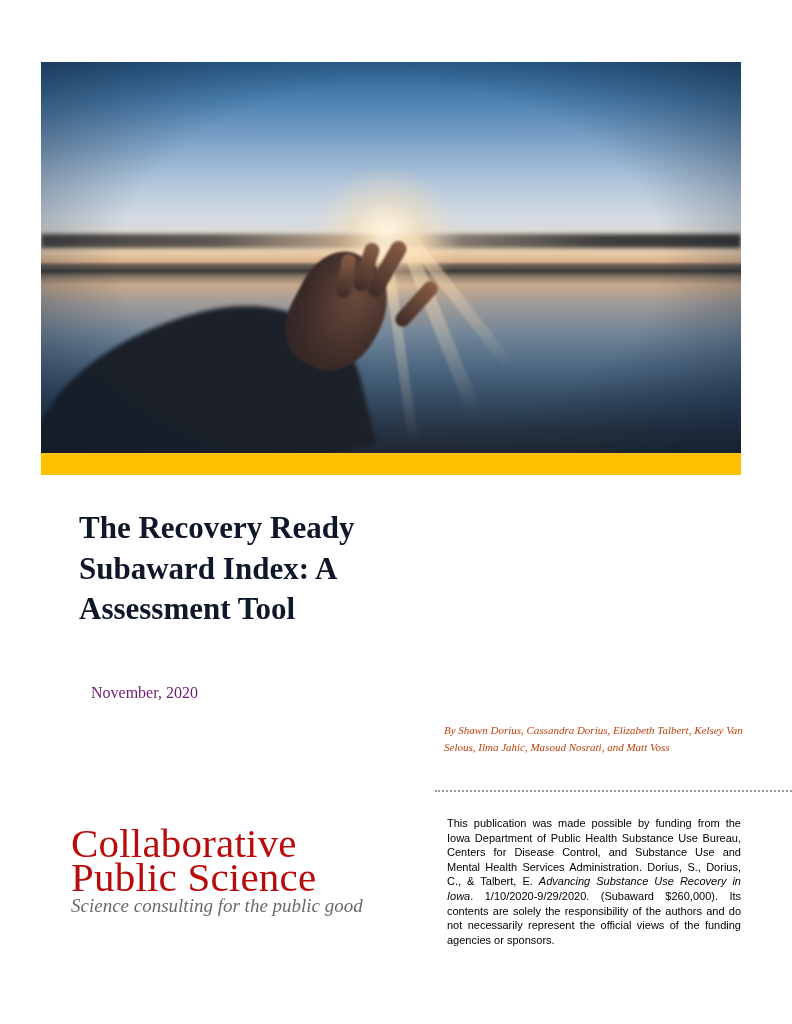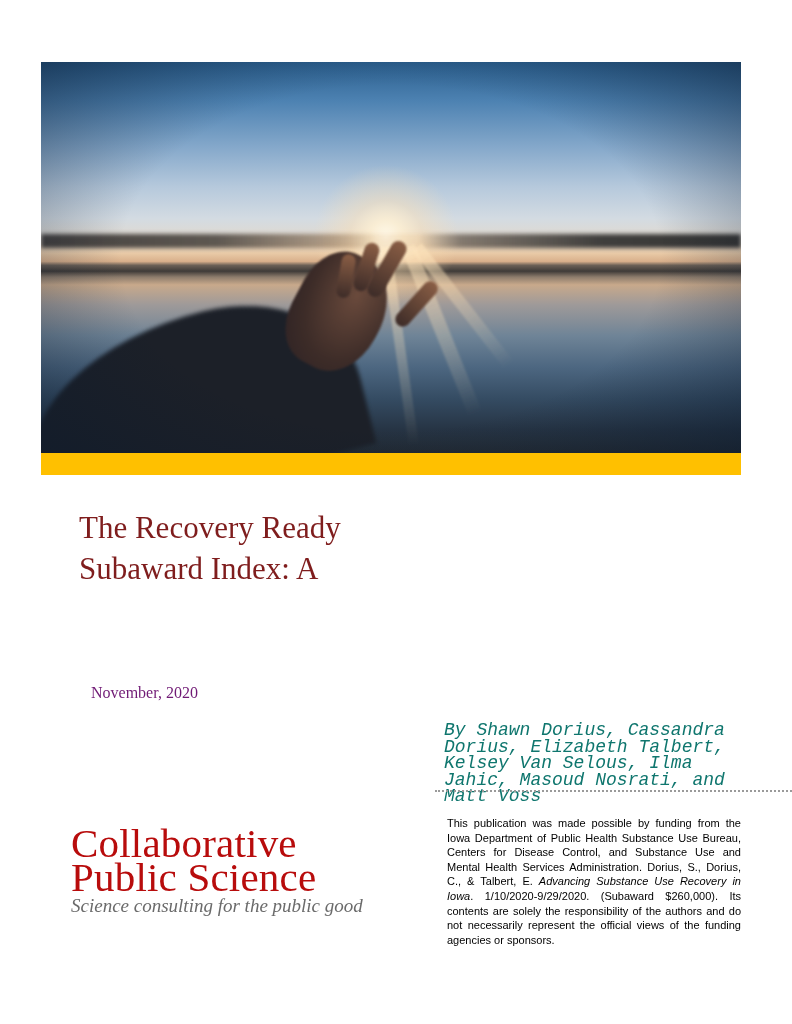--- a/index.html
+++ b/index.html
@@ -111,47 +111,47 @@
     }
 
     
     .title {
       position: absolute;
       left: 79px;
       top: 508px;
       width: 330px;
       margin: 0;
       font-family: "Liberation Serif", serif;
-      font-weight: normal;
+      font-weight: bold;
       font-size: 31px;
       line-height: 40.5px;
-      color: #7f1d1d;
+      color: #0f172a;
     }
     .title span { display: block; white-space: nowrap; }
 
     .date {
       position: absolute;
       left: 91px;
       top: 684px;
       font-family: "Liberation Serif", serif;
       font-size: 16px;
       color: #701a75;
     }
 
     
     .authors {
       position: absolute;
       left: 444px;
       top: 722px;
       width: 300px;
-      font-family: Liberation Mono, monospace;
+      font-family: Liberation Serif, serif;
       font-style: italic;
-      font-size: 18px;
+      font-size: 11px;
       line-height: 16.5px;
-      color: #0f766e;
+      color: #c2410c;
     }
 
     .dotted-rule {
       position: absolute;
       left: 435px;
       top: 790px;
       width: 357px;
       height: 0;
       border-top: 2px dotted #9a9a9a;
     }
@@ -209,20 +209,21 @@
   <div class="finger" style="left:298px; top:192px; width:14px; height:44px; transform:rotate(10deg);"></div>
   <div class="finger" style="left:368px; top:214px; width:15px; height:56px; transform:rotate(42deg);"></div>
   <div class="vignette"></div>
 </div>
 
 <div class="accent-bar"></div>
 
 <h1 class="title">
   <span>The Recovery Ready</span>
   <span>Subaward Index: A</span>
+  <span>Assessment Tool</span>
 </h1>
 
 <div class="date">November, 2020</div>
 
 <div class="authors">By Shawn Dorius, Cassandra Dorius, Elizabeth Talbert, Kelsey Van Selous, Ilma Jahic, Masoud Nosrati, and Matt Voss</div>
 
 <div class="dotted-rule"></div>
 
 <p class="funding" style="margin:0;">
   <span>This publication was made possible by funding from the Iowa Department of Public Health Substance Use Bureau, Centers for Disease Control, and Substance Use and Mental Health Services Administration. Dorius, S., Dorius, C., &amp; Talbert, E. </span><em>Advancing Substance Use Recovery in Iowa</em><span>. 1/10/2020-9/29/2020. (Subaward $260,000). Its contents are solely the responsibility of the authors and do not necessarily represent the official views of the funding agencies or sponsors.</span>

